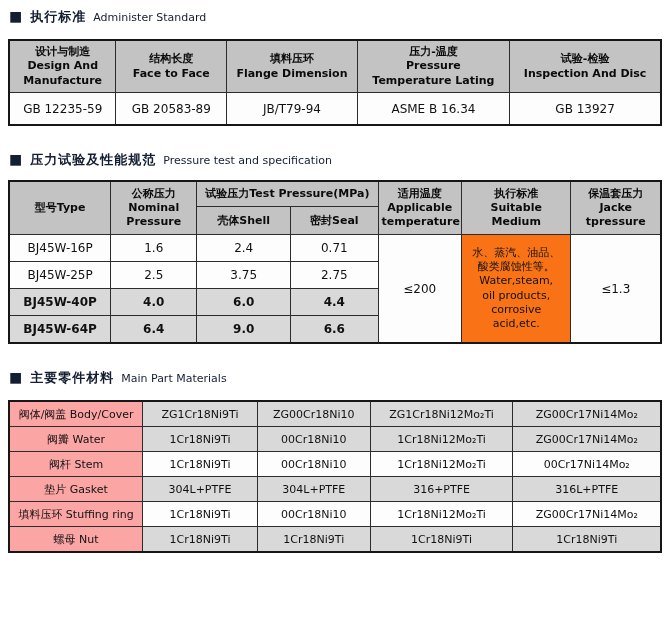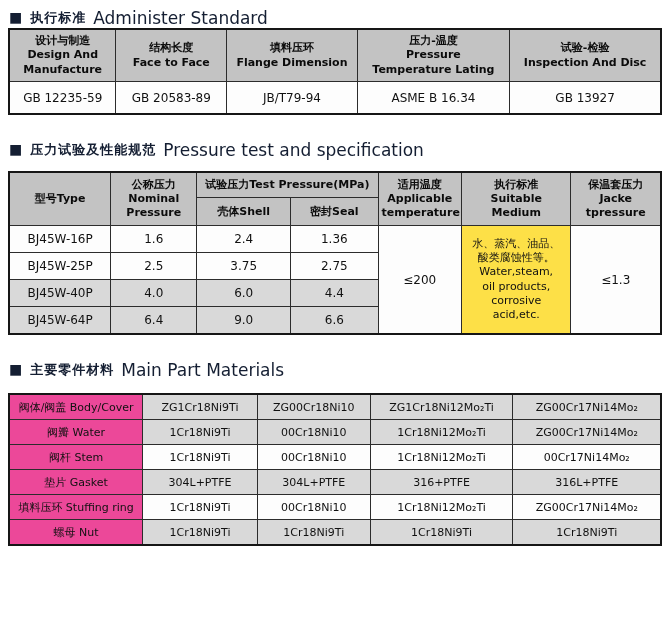--- a/index.html
+++ b/index.html
@@ -6,49 +6,49 @@
   body{
     width:670px;height:619px;overflow:hidden;background:#ffffff;
     font-family:"DejaVu Sans","Liberation Sans",sans-serif;color:#111;
   }
   .page{padding:6px 8px 0 8px;}
 
   
   .heading{display:flex;align-items:center;gap:8px;color:#141e32;margin-left:1px;}
   .heading .bullet{font-size:14px;line-height:1;transform:translateY(-1px);}
   .heading .zh{font-size:13px;font-weight:bold;letter-spacing:1px;}
-  .heading .en{font-size:17px;font-weight:normal;margin-left:-1px;}
+  .heading .en{font-size:11px;font-weight:normal;margin-left:-1px;}
   .h1{margin-top:2px;}
   .h2{margin-top:25px;}
   .h3{margin-top:25px;}
 
   
   table{border-collapse:collapse;table-layout:fixed;width:654px;border:2px solid #161616;}
   th,td{border:1px solid #2c2c2c;text-align:center;vertical-align:middle;padding:2px 3px;overflow:hidden;}
   th{background:#c3c3c3;font-weight:bold;font-size:11px;line-height:1.3;white-space:pre-line;color:#0b0b0b;}
   td{font-size:12px;background:#fdfdfd;}
 
   
-  .standards{}
+  .standards{margin-top:13px;}
   .standards th{height:47px;}
   .standards td{height:27px;}
 
   
   .pressure{margin-top:11px;}
   .pressure th.grp{height:20px;}
   .pressure th.sub{height:22px;}
   .pressure th.tall{height:48px;}
   .pressure td{height:22px;}
-  .pressure td.gray{background:#d9d9d9;}
-  .pressure td.medium{background:#fde047;font-size:11px;line-height:1.3;white-space:pre-line;padding:2px 4px;}
+  .pressure td.gray{background:#d9d9d9;font-weight:bold;}
+  .pressure td.medium{background:#f97316;font-size:11px;line-height:1.3;white-space:pre-line;padding:2px 4px;}
 
   
   .materials{margin-top:13px;}
   .materials td{height:20px;font-size:11px;}
-  .materials td.lbl{background:#ec4899;}
+  .materials td.lbl{background:#fca5a5;}
   .materials tr.g td.val{background:#d9d9d9;}
   .materials tr.w td.val{background:#fdfdfd;}
 </style>
 </head>
 <body>
 
 <div class="page">
 
   <div class="heading h1">
     <span class="bullet">■</span>
@@ -120,21 +120,21 @@
 Jacke tpressure</th>
     </tr>
     <tr>
       <th class="sub">壳体Shell</th>
       <th class="sub">密封Seal</th>
     </tr>
     <tr>
       <td>BJ45W-16P</td>
       <td>1.6</td>
       <td>2.4</td>
-      <td>1.36</td>
+      <td>0.71</td>
       <td rowspan="4">≤200</td>
       <td rowspan="4" class="medium">水、蒸汽、油品、
 酸类腐蚀性等。
 Water,steam,
 oil products,
 corrosive acid,etc.</td>
       <td rowspan="4">≤1.3</td>
     </tr>
     <tr>
       <td>BJ45W-25P</td>

